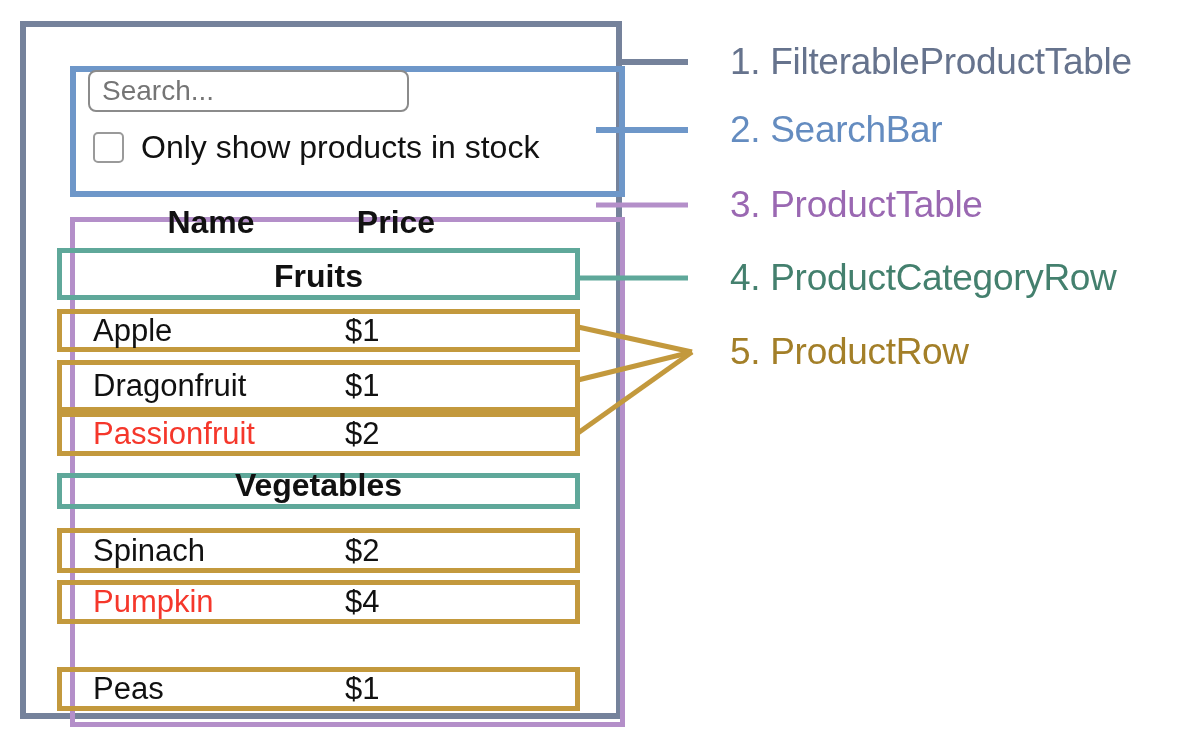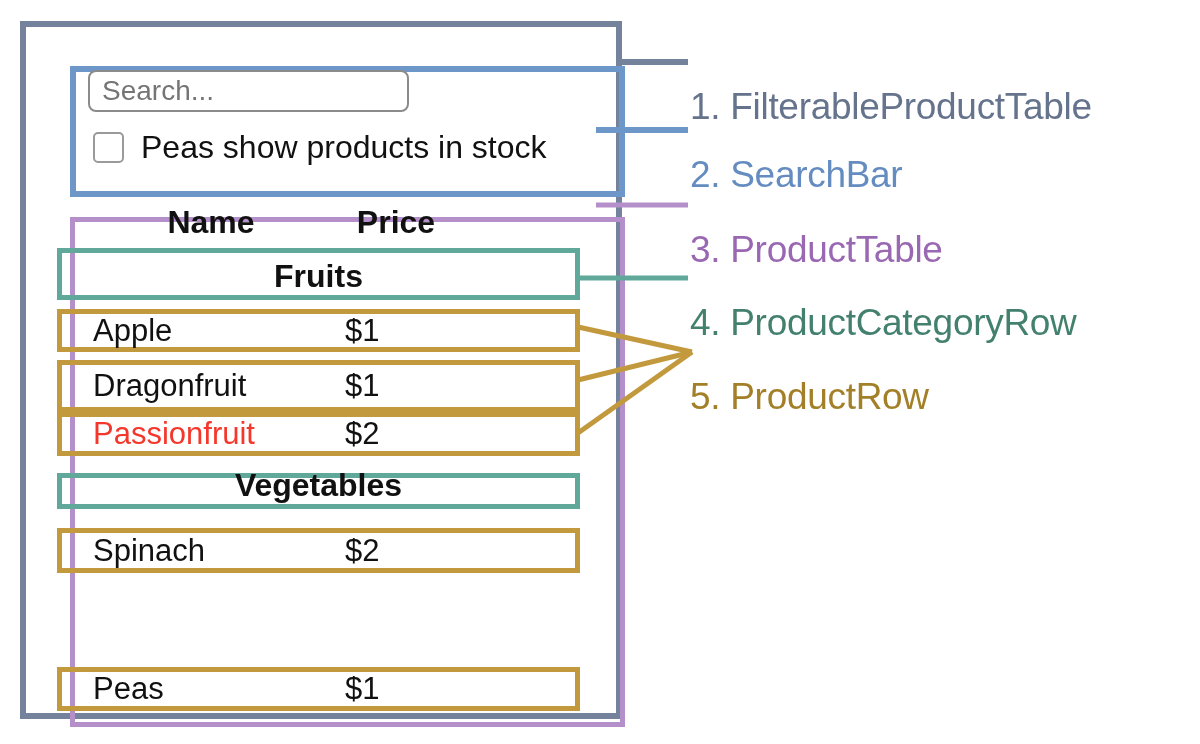--- a/index.html
+++ b/index.html
@@ -49,22 +49,22 @@
   #row-cat-fruits     { top:248px; height:52px; }
   #row-apple          { top:309px; height:43px; }
   #row-dragonfruit    { top:360px; height:52px;padding-left:20px; }
   #row-passionfruit   { top:412px; height:44px; }
   #row-cat-vegetables { top:473px; height:36px; }
   #row-spinach        { top:528px; height:45px; }
   #row-pumpkin        { top:580px; height:44px; }
   #row-peas           { top:667px; height:44px; }
 
   .legend-item {
-    position:absolute; left:690px; transform:translateY(-50%);
-    font-size:37px; font-weight:500; letter-spacing:-0.3px; white-space:nowrap;margin-top:45px;
+    position:absolute; left:730px; transform:translateY(-50%);
+    font-size:37px; font-weight:500; letter-spacing:-0.3px; white-space:nowrap;
   }
   #legend-1 { top:62px; }
   #legend-2 { top:130px; }
   #legend-3 { top:205px; }
   #legend-4 { top:278px; }
   #legend-5 { top:352px; }
 
   #connector-overlay { position:absolute; left:0; top:0; width:1200px; height:744px; pointer-events:none; }
 </style>
 </head>
@@ -74,21 +74,21 @@
 
   <div class="box" id="outer-box" style="border-color: rgb(117, 130, 155);">
 
     <div class="box" id="search-box" style="border-color: rgb(110, 151, 201);"></div>
 
     <div class="box" id="table-box" style="border-color: rgb(180, 143, 201);"></div>
   </div>
 
   <input type="text" id="search-input" placeholder="Search..." style="">
   <div id="stock-checkbox"></div>
-  <div id="stock-label">Peas show products in stock</div>
+  <div id="stock-label">Only show products in stock</div>
 
   <div class="col-header" id="header-name">Name</div>
   <div class="col-header" id="header-price">Price</div>
 
   <div class="t-row cat-row" id="row-cat-fruits" style="border-color: rgb(95, 168, 154);">
     <span class="cat-text">Fruits</span>
   </div>
 
   <div class="t-row" id="row-apple" style="border-color: rgb(195, 153, 61);">
     <span class="prod-name" style="color: rgb(17, 17, 17);">Apple</span>
@@ -104,20 +104,24 @@
   </div>
 
   <div class="t-row cat-row" id="row-cat-vegetables" style="border-color: rgb(95, 168, 154);">
     <span class="cat-text">Vegetables</span>
   </div>
 
   <div class="t-row" id="row-spinach" style="border-color: rgb(195, 153, 61);">
     <span class="prod-name" style="color: rgb(17, 17, 17);">Spinach</span>
     <span class="prod-price">$2</span>
   </div>
+  <div class="t-row" id="row-pumpkin" style="border-color: rgb(195, 153, 61);">
+    <span class="prod-name" style="color: rgb(245, 55, 43);">Pumpkin</span>
+    <span class="prod-price">$4</span>
+  </div>
   <div class="t-row" id="row-peas" style="border-color: rgb(195, 153, 61);">
     <span class="prod-name" style="color: rgb(17, 17, 17);">Peas</span>
     <span class="prod-price">$1</span>
   </div>
 
   <div class="legend-item" id="legend-1" style="color: rgb(102, 115, 141);">1. FilterableProductTable</div>
   <div class="legend-item" id="legend-2" style="color: rgb(100, 140, 192);">2. SearchBar</div>
   <div class="legend-item" id="legend-3" style="color: rgb(154, 104, 178);">3. ProductTable</div>
   <div class="legend-item" id="legend-4" style="color: rgb(68, 128, 110);">4. ProductCategoryRow</div>
   <div class="legend-item" id="legend-5" style="color: rgb(163, 127, 40);">5. ProductRow</div>

